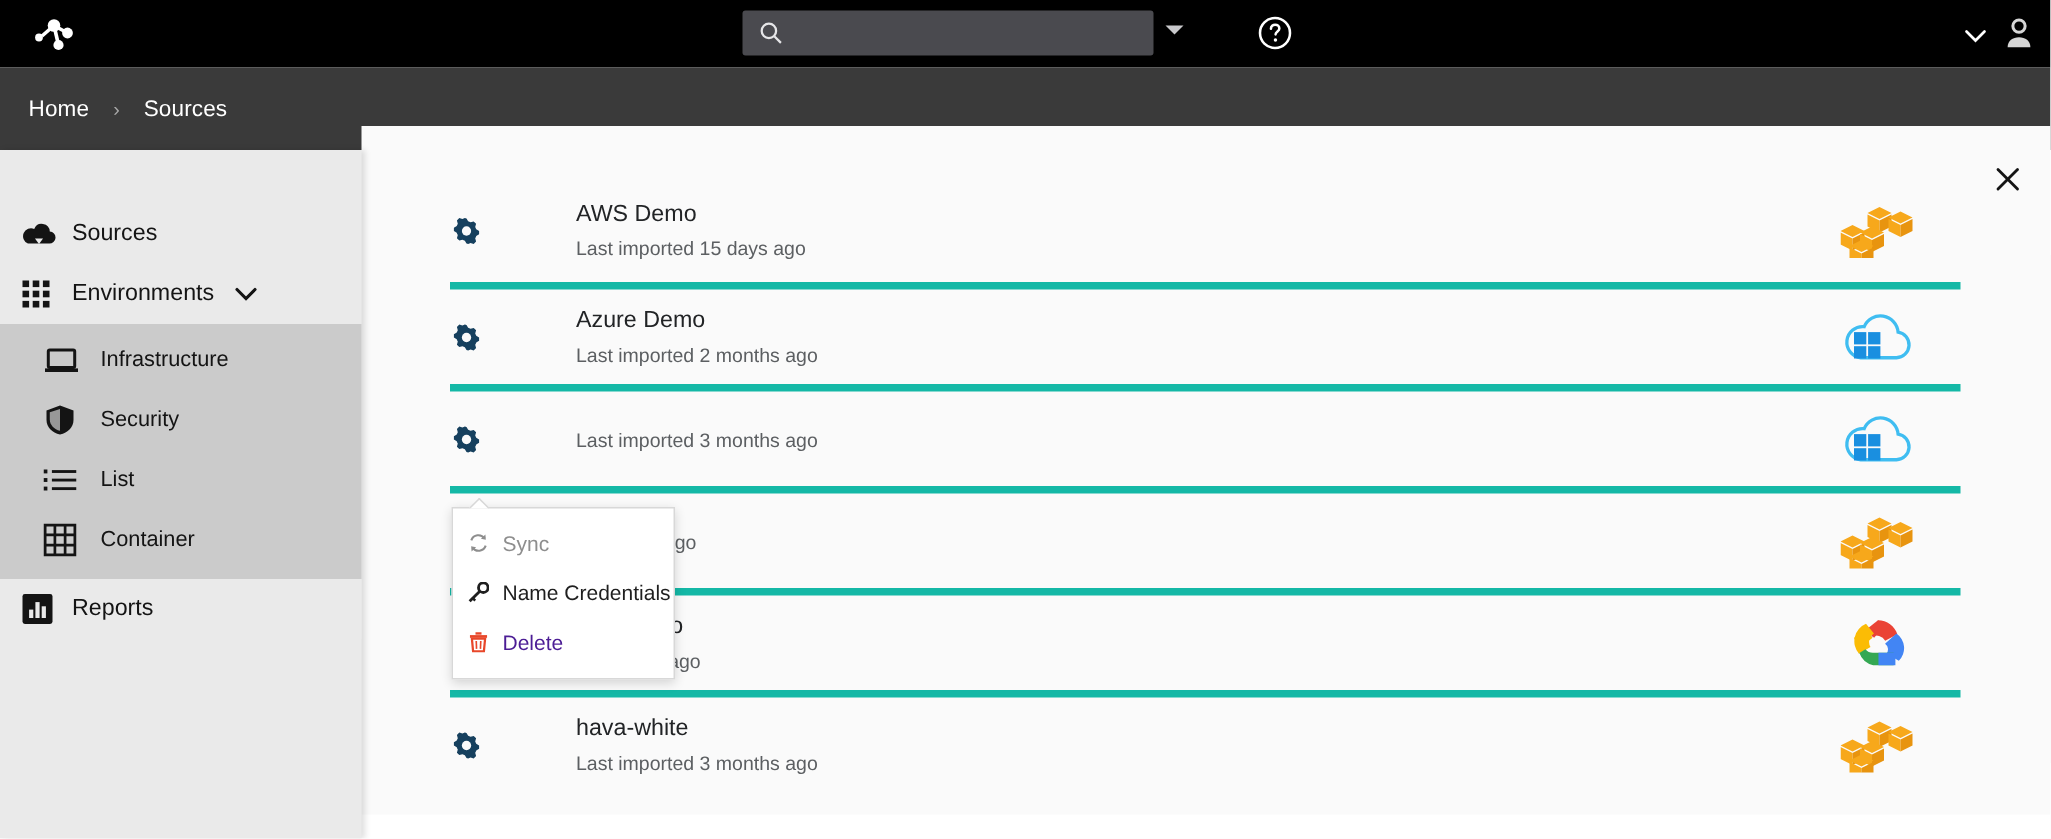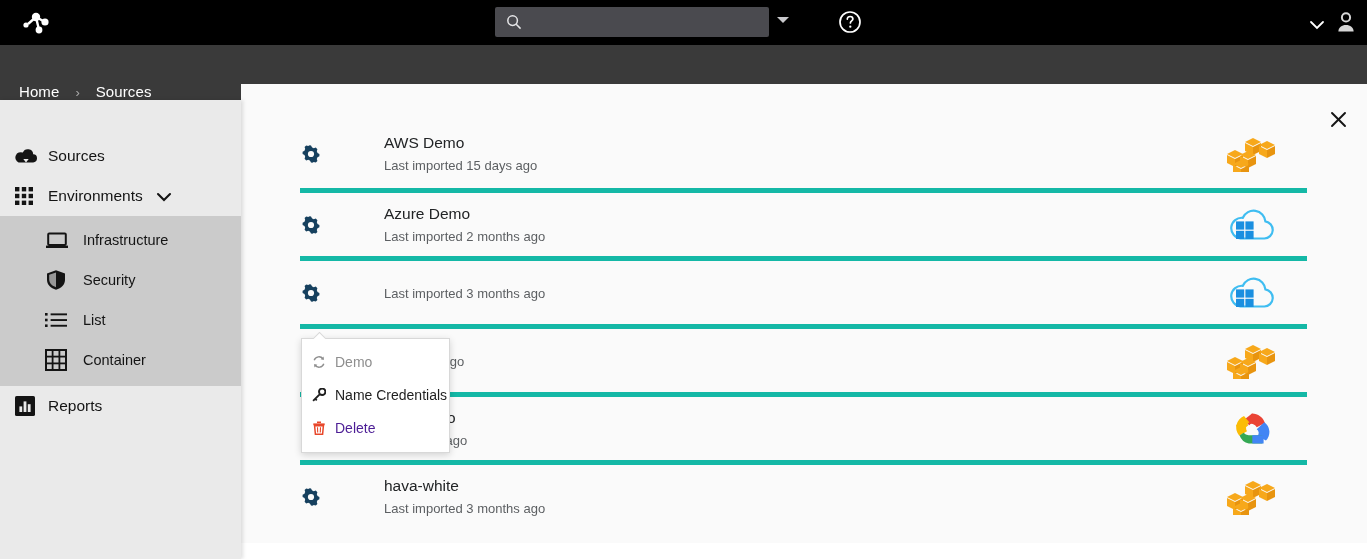--- a/index.html
+++ b/index.html
@@ -35,21 +35,21 @@
     width: 0; height: 0; border-left: 6px solid transparent;
     border-right: 6px solid transparent; border-top: 6px solid #c9c9cc;
   }
   .help-btn { position: absolute; left: 838px; top: 10px; width: 24px; height: 24px; }
   .user-caret { position: absolute; left: 1309px; top: 16px; width: 16px; height: 10px; }
   .avatar-btn { position: absolute; left: 1334px; top: 10px; width: 24px; height: 24px; }
 
   
   .crumbbar {
     position: absolute; left: 0; top: 45px; width: 1367px; height: 55px;
-    background: #3a3a3a; display: flex; align-items: flex-end;
+    background: #3a3a3a; display: flex; align-items: center;
   }
   .crumb {
     color: #ffffff; font-size: 15px; text-decoration: none;
     letter-spacing: .1px;
   }
   .crumb-home { margin-left: 19px; }
   .crumb-sep { color: #a7a7a7; font-size: 13px; margin: 0 16px; }
 
   
   .sidebar {
@@ -64,21 +64,21 @@
     cursor: pointer; z-index: 31;
   }
   .sb-body { position: absolute; left: 0; top: 36px; width: 241px; }
   .sb-row {
     display: flex; align-items: center; height: 40px; cursor: pointer;
     position: relative;
   }
   .sb-row.top { padding-left: 14px; }
   .sb-row.top .sb-ico { width: 34px; display: flex; align-items: center; }
   .sb-top-label { font-size: 15.5px; color: #141414; }
-  .sb-group { background: #cbcbcb; padding: 4px 0 6px 16px; }
+  .sb-group { background: #cbcbcb; padding: 4px 0 6px 0; }
   .sb-sub {
     display: flex; align-items: center; height: 40px; padding-left: 29px; cursor: pointer;
   }
   .sb-sub .sb-ico { width: 38px; display: flex; align-items: center; }
   .sb-sub-label { font-size: 14.5px; color: #141414; }
   .sb-reports { background: #eaeaea; }
   .env-caret { position: absolute; left: 155px; top: 13px; }
 
   
   .main {
@@ -482,21 +482,21 @@
 
     <div class="ctx-item disabled">
       <span class="ctx-ico">
         <svg width="14" height="14" viewBox="0 0 14 14">
           <path d="M2.2 5.2A5 5 0 0 1 11 3.9" fill="none" stroke="#8e8e8e" stroke-width="1.4"></path>
           <polygon points="11.6,1.4 11.9,4.9 8.6,4.2" fill="#8e8e8e"></polygon>
           <path d="M11.8 8.8A5 5 0 0 1 3 10.1" fill="none" stroke="#8e8e8e" stroke-width="1.4"></path>
           <polygon points="2.4,12.6 2.1,9.1 5.4,9.8" fill="#8e8e8e"></polygon>
         </svg>
       </span>
-      <span class="ctx-lbl">Demo</span>
+      <span class="ctx-lbl">Sync</span>
     </div>
 
 
     <div class="ctx-item">
       <span class="ctx-ico">
         <svg width="14" height="14" viewBox="0 0 14 14">
           <circle cx="10.2" cy="3.8" r="3.2" fill="none" stroke="#1f1f1f" stroke-width="1.9"></circle>
           <path d="M7.9 6.1 1.1 12.9" stroke="#1f1f1f" stroke-width="1.9"></path>
           <path d="M3.2 10.8 4.8 12.4" stroke="#1f1f1f" stroke-width="1.7"></path>
         </svg>

